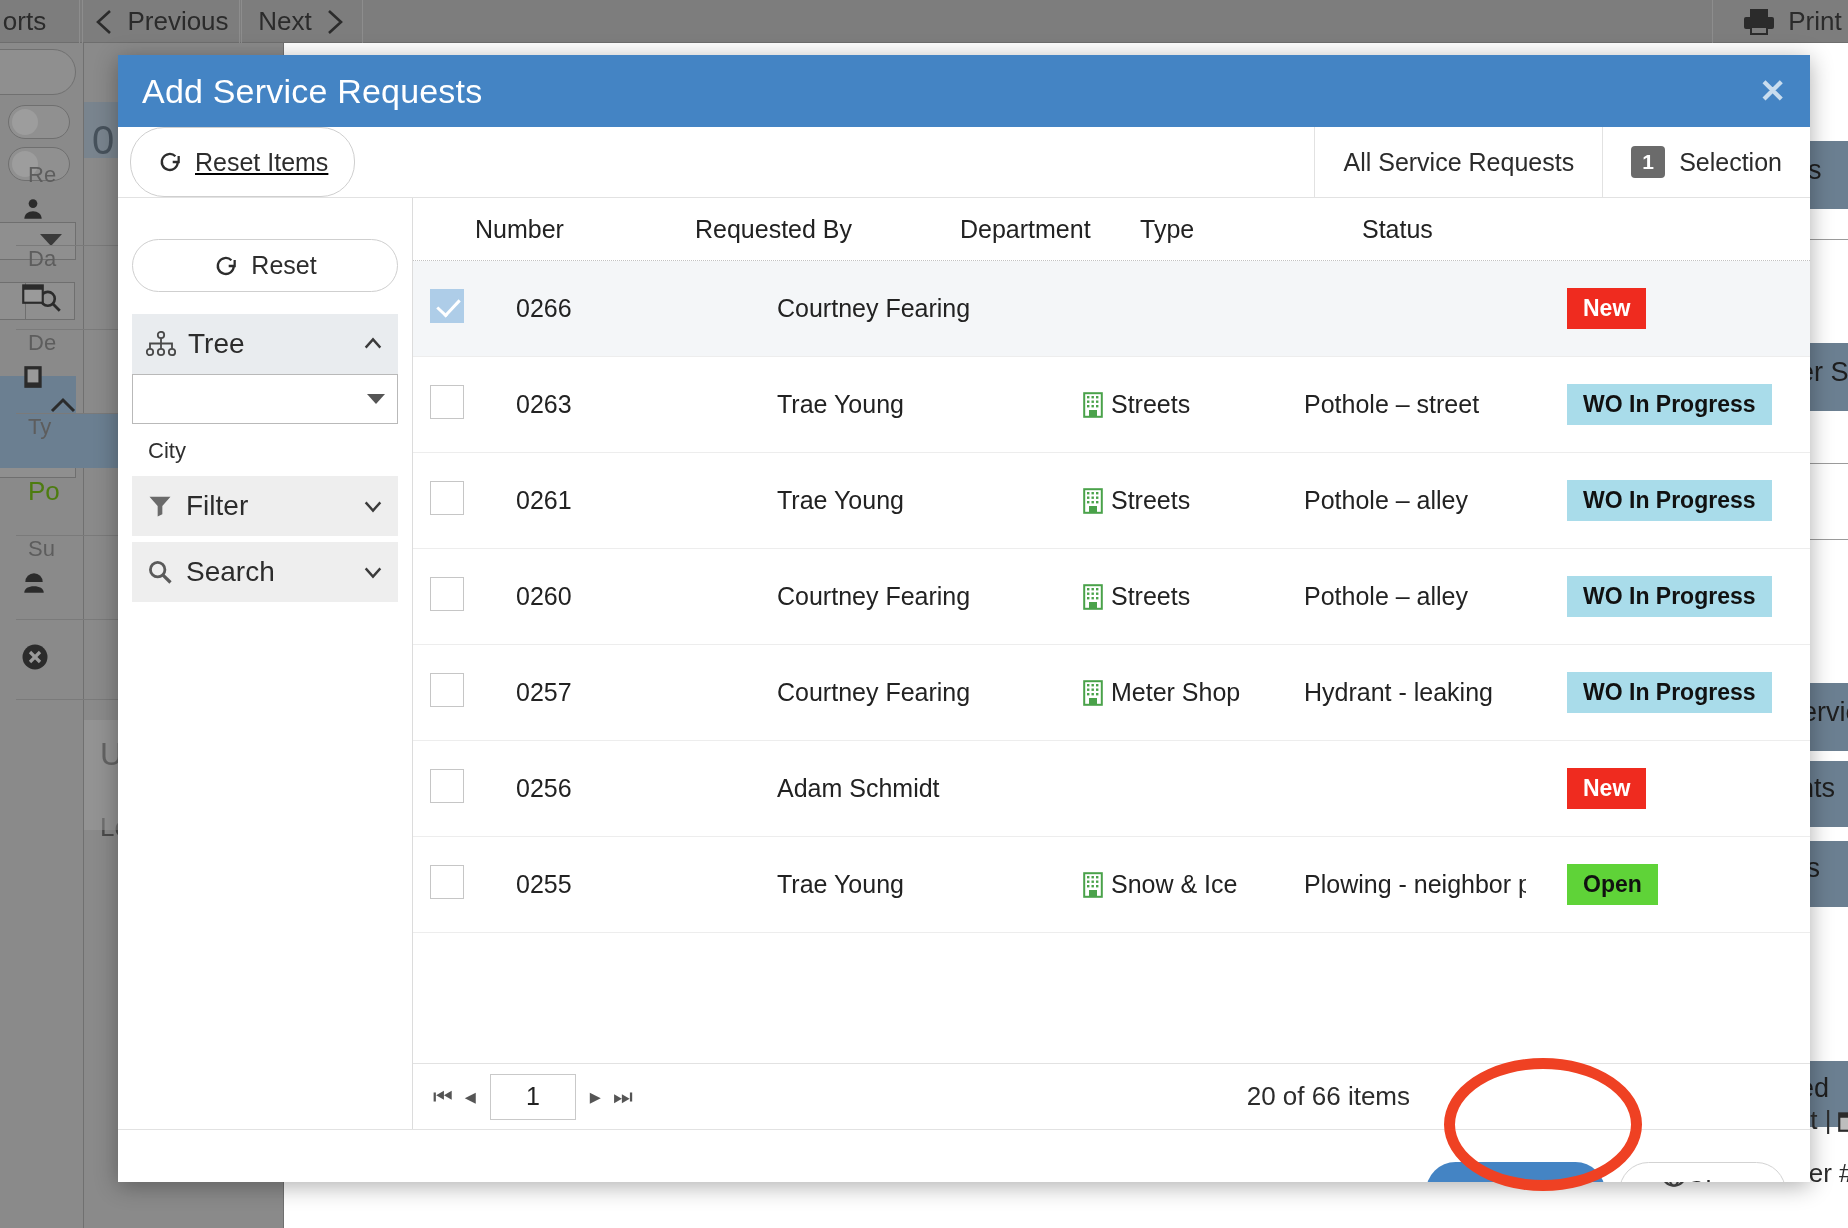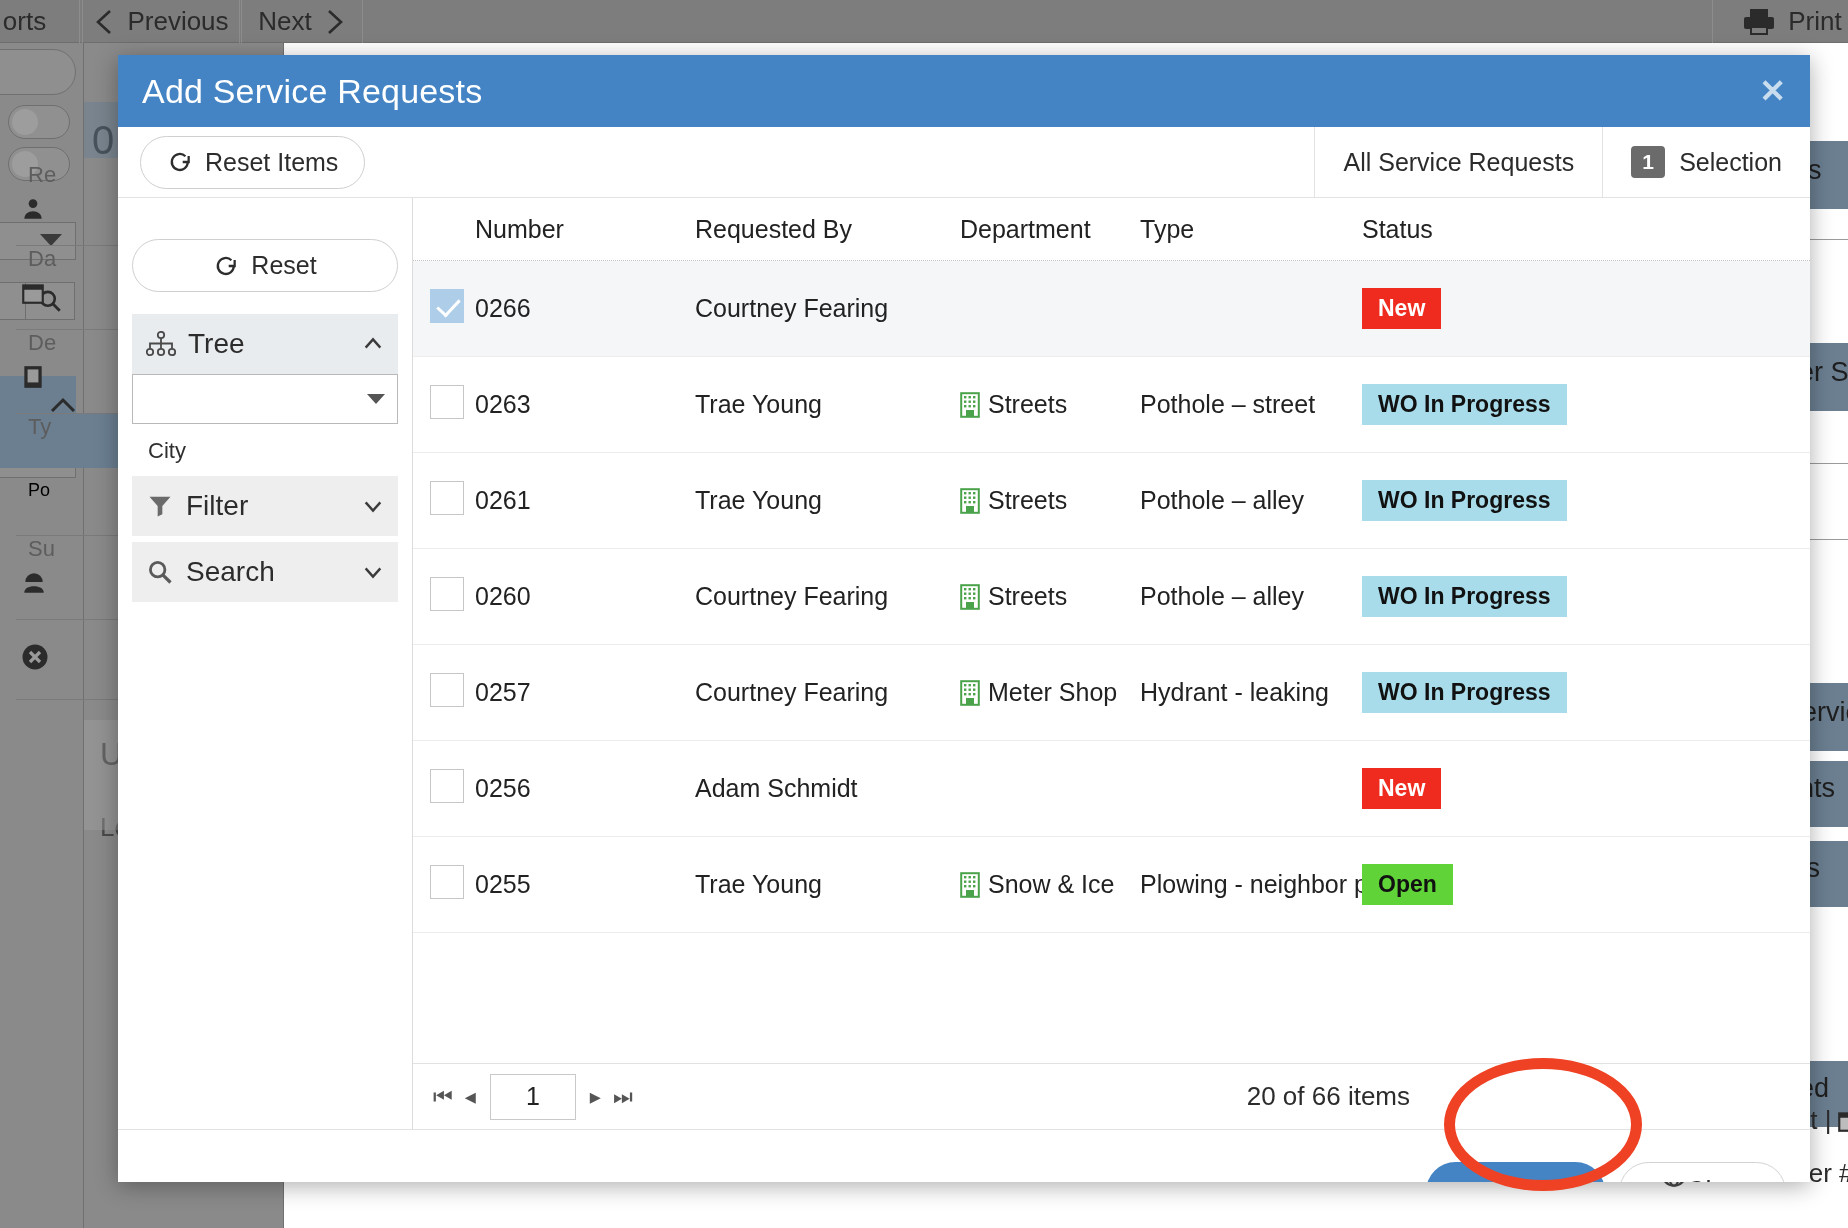--- a/index.html
+++ b/index.html
@@ -95,22 +95,23 @@
     color: #c9ddef; font-size: 32px; line-height: 1; cursor: pointer;
     font-weight: 700;
   }
 
   
   .toolbar {
     height: 71px; display: flex; align-items: stretch;
     border-bottom: 1px solid #e2e2e2; background: #fff;
   }
   .toolbar-left {
-    flex: 1; display: flex; align-items: center; padding-left: 22px;
+    flex: 1; display: flex; padding-left: 12px;
     border-right: 1px solid #e2e2e2;
+    text-decoration: underline;
   }
   .btn-outline {
     display: inline-flex; align-items: center; justify-content: center;
     gap: 12px; border: 1px solid #cfcfcf; border-radius: 34px;
     background: #fff; color: #2d2d2d; font-size: 25px;
     padding: 11px 26px; cursor: pointer; white-space: nowrap;
   }
   .tabs { display: flex; align-items: stretch; }
   .tab {
     display: flex; align-items: center; gap: 14px;
@@ -160,20 +161,21 @@
   .grid { flex: 1; display: flex; flex-direction: column; min-width: 0; }
   .grid-head {
     height: 63px; display: flex; align-items: center;
     border-bottom: 1px dotted #c2c2c2; flex: none;
   }
   .grid-head .cell { font-size: 25px; color: #222; font-weight: 400; }
   .grid-rows { flex: 1; overflow: hidden; }
   .row {
     display: flex; align-items: center; height: 96px;
     border-bottom: 1px solid #ededed;
+    gap: 41px;
   }
   .row.selected { background: #f4f6f8; }
   .cell { font-size: 25px; color: #222; white-space: nowrap; overflow: hidden; }
   .c-chk   { width: 62px; padding-left: 17px; flex: none; }
   .c-num   { width: 220px; flex: none; }
   .c-by    { width: 265px; flex: none; }
   .c-dept  { width: 180px; flex: none; display: flex; align-items: center; gap: 8px; }
   .c-type  { width: 222px; flex: none; }
   .c-status{ flex: 1; min-width: 0; }
   .chkbox {
@@ -320,21 +322,21 @@
       <svg width="26" height="26" viewBox="0 0 24 24" style="position:absolute;left:4px;top:34px;">
         <rect x="4" y="2" width="16" height="20" fill="#2b2b2b"></rect>
           <rect x="7" y="5" width="10" height="12" fill="#9a9a9a"></rect>
       </svg>
     </div>
     <div class="bg-sel-row" style="top:414px;height:54px;"></div>
     <div class="bg-field-row" style="top:414px;height:84px;border-bottom:none;">
       <span>Ty</span>
     </div>
     <div class="bg-field-row" style="top:476px;height:60px;border-bottom:1px solid #7a7a7a;">
-      <span style="font-size:18px;color:#000000;">Po</span>
+      <span style="font-size:26px;color:#4d7c0f;">Po</span>
     </div>
     <div class="bg-field-row" style="top:536px;height:84px;">
       <span>Su</span>
       <svg width="28" height="26" viewBox="0 0 24 24" style="position:absolute;left:4px;top:34px;">
         <path d="M4 11a8 8 0 0116 0z" fill="#2b2b2b"></path>
           <path d="M3 21c0-4 4-6 9-6s9 2 9 6z" fill="#2b2b2b"></path>
       </svg>
     </div>
     <div class="bg-field-row" style="top:620px;height:80px;">
       <svg width="30" height="30" viewBox="0 0 24 24" style="position:absolute;left:4px;top:22px;">

